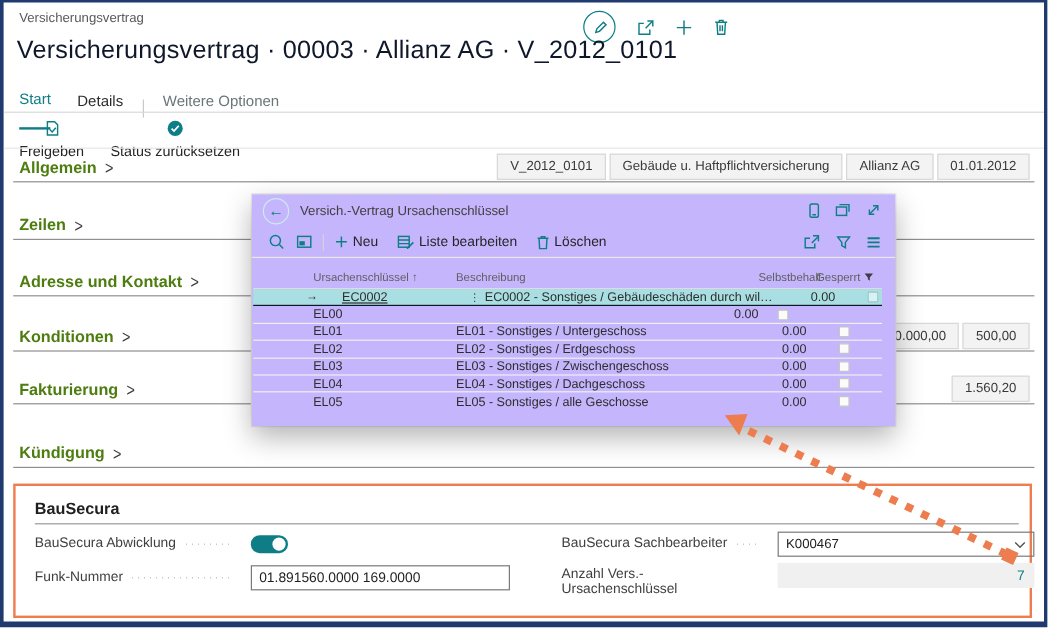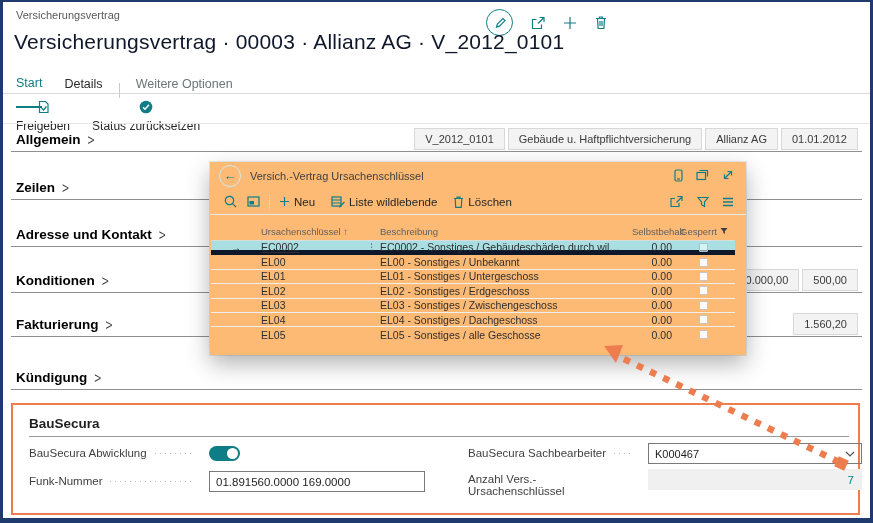--- a/index.html
+++ b/index.html
@@ -28,29 +28,29 @@
   .tab-divider { width:1px; height:15px; background:#c9c9c9; margin:0 16px 4px 16px; }
   .tab-more { color:#6a7678; }
   .tabs-rule { left:0; top:91px; width:867px; height:1px; background:#d9d9d9; }
 
   
   .action-bar { left:13px; top:98px; display:flex; align-items:center; gap:22px; font-size:12px; color:#262626; }
   .action { display:flex; align-items:center; gap:5px; cursor:pointer;flex-direction:column; }
   .action-rule { left:0; top:121px; width:867px; height:1px; background:#e7e7e7; }
 
   
-  .section-label { font-size:13.5px; font-weight:700; color:#000000; cursor:pointer; display:flex; align-items:center; z-index:1; }
+  .section-label { font-size:13.5px; font-weight:700; color:#4d7c0f; cursor:pointer; display:flex; align-items:center; z-index:1; }
   .section-label::after { content:">"; font-weight:400; color:#3d3d3d; font-size:12px; margin-left:7px; transform:scaleY(1.25); }
   .section-line { left:8px; width:851px; height:1px; background:#8f8f8f; z-index:1; }
   .badge-group { display:flex; gap:3px; z-index:1; }
   .badge { background:#f3f3f3; border:1px solid #d8d8d8; font-size:11px; color:#3a3a3a;
            padding:4px 10px; white-space:nowrap; line-height:12px; }
 
   
-  .modal { left:207px; top:160px; width:536px; height:193px; background:#fdba74; z-index:10;
+  .modal { left:207px; top:160px; width:536px; height:193px; background:#c4b5fd; z-index:10;
            box-shadow:0 9px 22px rgba(0,0,0,.30), 0 0 0 1px #ececec; }
   .modal-header { position:absolute; left:0; top:0; width:100%; height:27px; display:flex; align-items:center; }
   .back-circle { width:22px; height:22px; border-radius:50%; border:1px solid #cfe9ec; margin-left:9px;
                  display:flex; align-items:center; justify-content:center; color:#0e7d86; font-size:13px; cursor:pointer; }
   .back-circle::before { content:"\2190"; }
   .modal-title { font-size:11px; color:#404040; margin-left:9px; }
   .modal-winicons { position:absolute; right:12px; top:7px; display:flex; gap:13px; }
   .modal-toolbar { position:absolute; left:0; top:27px; width:100%; height:25px; display:flex; align-items:center;
                    font-size:11.5px; color:#262626; }
   .mt-item { display:flex; align-items:center; gap:4px; cursor:pointer; }
@@ -59,21 +59,21 @@
   .modal-toolbar-rule { position:absolute; left:0; top:52px; width:100%; height:1px; background:#e8e8e8; }
 
   .tgrid { display:grid; grid-template-columns:50px 102px 17px 252px 40px 62px; align-items:center; }
   .thead { position:absolute; left:1px; top:60px; width:524px; height:18px; font-size:9.5px; color:#5f5f5f; }
   .thead .h-key::after { content:" \2191"; }
   .thead .h-val { text-align:right; }
   .thead .h-blk { display:flex; align-items:center; gap:3px; margin-left:8px; }
   .thead-rule { position:absolute; left:1px; top:78px; width:524px; height:1px; background:#dcdcdc; }
   .tbody { position:absolute; left:1px; top:79px; width:524px; }
   .trow { height:14.4px; font-size:10.5px; color:#2e2e2e; border-bottom:1px solid #efefef; cursor:pointer; }
-  .trow.sel { background:#a9dfe3; border-bottom:5px solid #0f172a; }
+  .trow.sel { background:#a9dfe3; border-bottom:1px solid #0f172a;padding-left:24px; }
   .c-arrow { text-align:center; color:#2b2b2b; font-size:10px; }
   .trow.sel .c-arrow::before { content:"\2192"; }
   .c-key { white-space:nowrap; overflow:hidden; }
   .trow.sel .c-key { text-decoration:underline; }
   .c-dots { color:#444; font-size:9px; text-align:center; }
   .trow.sel .c-dots::before { content:"\22EE"; }
   .c-desc { white-space:nowrap; overflow:hidden; text-overflow:ellipsis; padding-right:8px; }
   .c-val { text-align:right; }
   .c-chk { display:flex; justify-content:center; }
   .cb { width:9px; height:9px; border:1px solid #c6c6c6; background:#fbfbfb; border-radius:1px; }
@@ -228,21 +228,21 @@
             <path class="teal" d="M5.5 1v9M1 5.5h9"></path>
           </svg>
         <span>Neu</span>
       </span>
       <span class="mt-item" style="margin-left:16px;">
         <svg width="14" height="13">
             <rect class="teal" x="1" y="2" width="9" height="9"></rect>
             <path class="teal" d="M1 5h9M1 8h9"></path>
             <path d="M8 11.5l5-5 .9.9-5 5H8z" fill="#0e7d86"></path>
           </svg>
-        <span>Liste wildlebende</span>
+        <span>Liste bearbeiten</span>
       </span>
       <span class="mt-item" style="margin-left:16px;">
         <svg width="11" height="12">
             <path class="teal" d="M1 2.5h9M4 2.5V1.2h3v1.3M2.2 2.5l.5 8.8h5.6l.5-8.8"></path>
           </svg>
         <span>Löschen</span>
       </span>
       <span class="mt-right">
         <svg width="15" height="13">
             <path class="teal" d="M6 3.5H2v8h8v-3.5"></path>
@@ -282,21 +282,20 @@
         <span class="c-desc">EC0002 - Sonstiges / Gebäudeschäden durch wildlebende Ti...</span>
         <span class="c-val">0.00</span>
         <span class="c-chk">
             <span class="cb"></span>
           </span>
       </div>
       <div class="trow tgrid">
         <span class="c-arrow"></span>
         <span class="c-key">EL00</span>
         <span class="c-dots"></span>
-        <span class="c-desc">EL00 - Sonstiges / Unbekannt</span>
         <span class="c-val">0.00</span>
         <span class="c-chk">
             <span class="cb"></span>
           </span>
       </div>
       <div class="trow tgrid">
         <span class="c-arrow"></span>
         <span class="c-key">EL01</span>
         <span class="c-dots"></span>
         <span class="c-desc">EL01 - Sonstiges / Untergeschoss</span>

